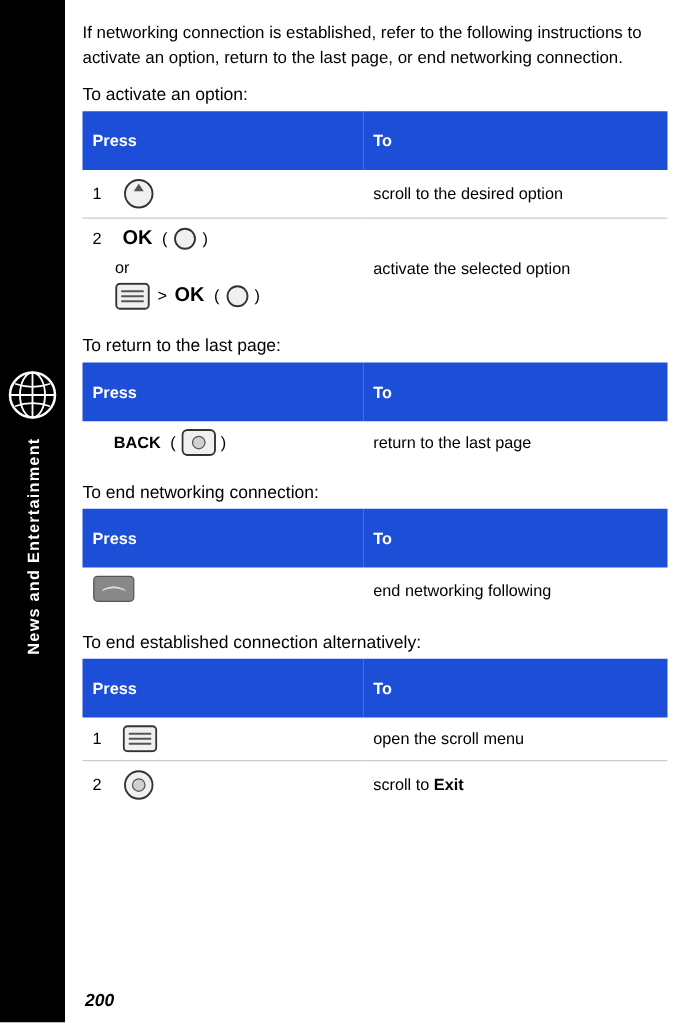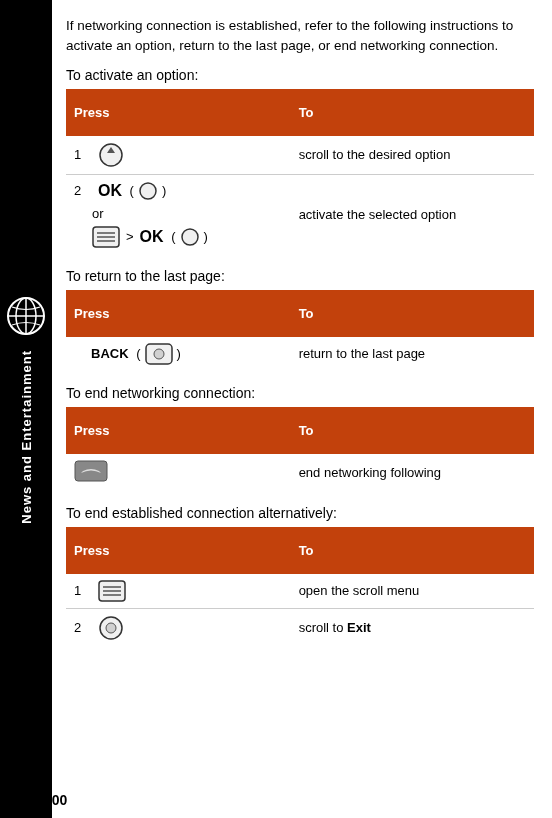--- a/index.html
+++ b/index.html
@@ -54,23 +54,24 @@
       flex: 1;
       padding: 16px 18px 16px 14px;
       overflow: hidden;
       border-radius: 27px;
     }
 
     
     .page-number {
       position: absolute;
       bottom: 10px;
-      left: 44px;
+      left: 68px;
       font-size: 14px;
       font-weight: bold;
+      font-style: italic;
     }
 
     .intro-text {
       font-size: 13.5px;
       line-height: 1.5;
       margin-bottom: 10px;
     }
 
     .section-intro {
       font-size: 14px;
@@ -78,21 +79,21 @@
     }
 
     
     .instruction-table {
       width: 100%;
       border-collapse: collapse;
       margin-bottom: 14px;
     }
 
     .instruction-table thead tr th {
-      background-color: #c2410c;
+      background-color: #1d4ed8;
       color: #ffffff;
       font-size: 13px;
       font-weight: bold;
       padding: 16px 8px;
       text-align: left;
     }
 
     .instruction-table tbody tr {
       border-bottom: 1px solid #cccccc;
     }

